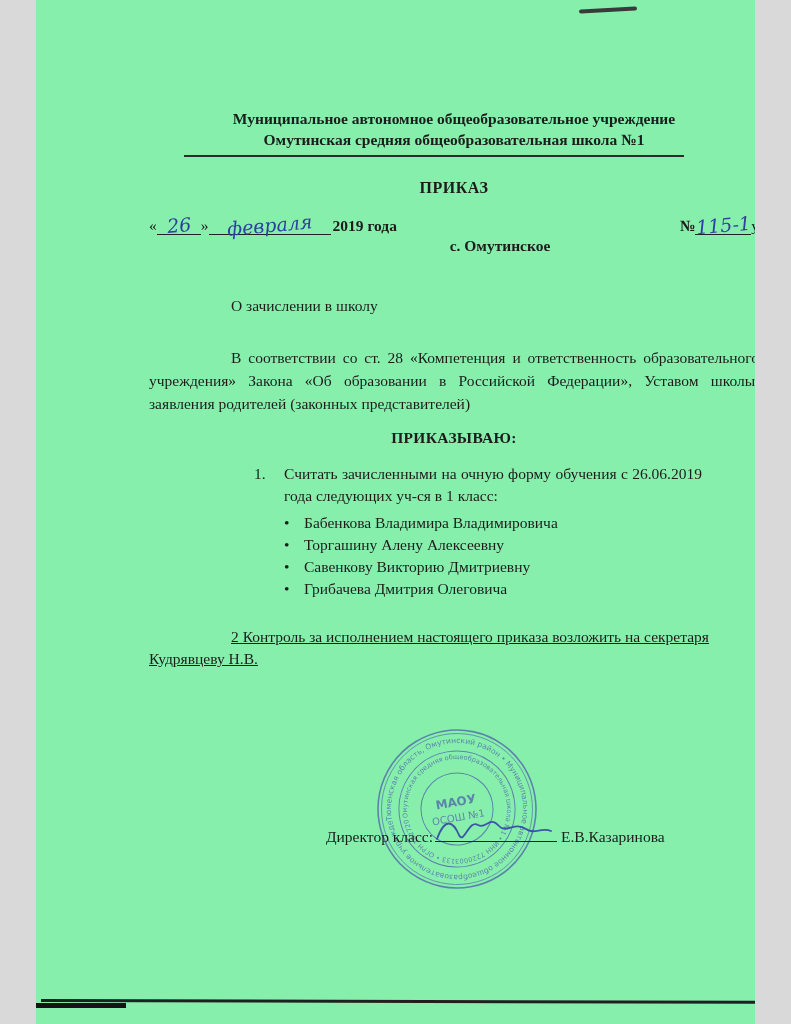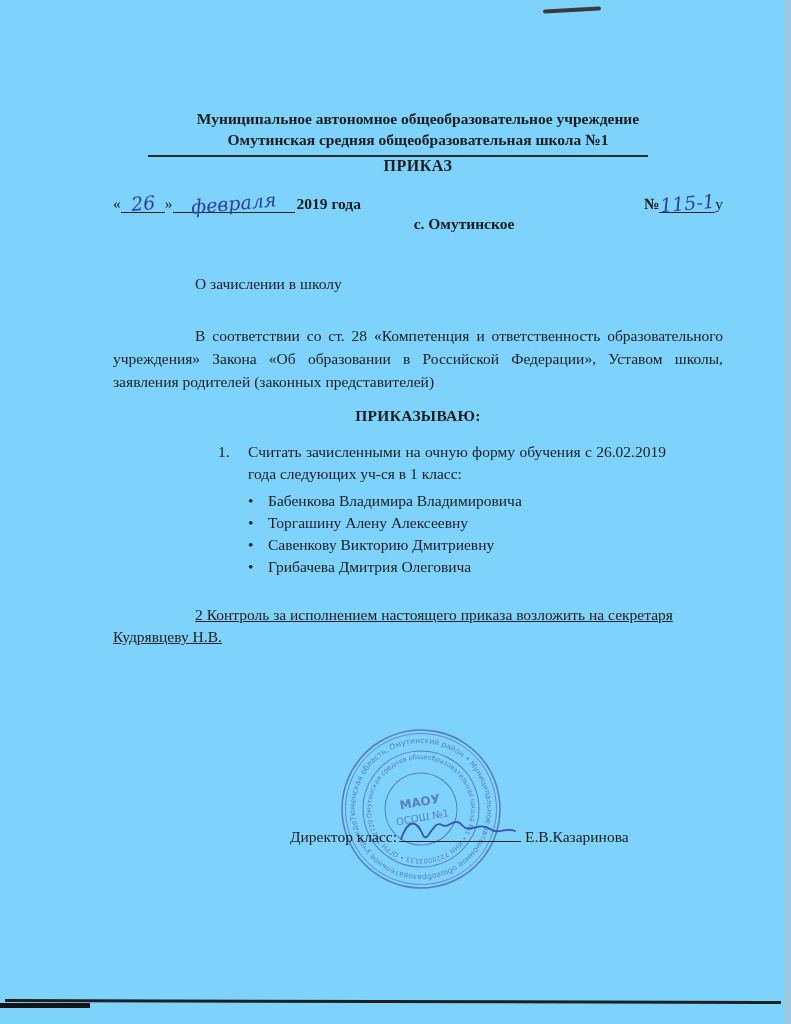--- a/index.html
+++ b/index.html
@@ -1,33 +1,33 @@
 <!DOCTYPE html>
 <html><head>
 <meta charset="utf-8">
 <style>
   * { margin:0; padding:0; box-sizing:border-box; }
   html, body { background:#d9d9d9; }
   .page {
     position:relative;
-    width:791px; height:1024px;
+    width:719px; height:1024px;
     margin:0 auto;
-    background:#7dd3fc;
+    background:#86efac;
     font-family:"Liberation Serif", serif;
     color:#1c1c1c;
     font-size:15.5px;
     overflow:hidden;
   }
   .content { position:absolute; left:113px; top:108px; width:610px; }
 
   
   .org-line { text-align:center; font-weight:bold; font-size:15.5px; line-height:1.38; }
   .header-rule { border-bottom:2px solid #2b2b2b; margin:4px 0 0 35px; width:500px; height:0; }
 
-  .doc-title { text-align:center; font-weight:bold; font-size:16px; letter-spacing:.5px; }
+  .doc-title { text-align:center; font-weight:bold; font-size:16px; margin-top:22px; letter-spacing:.5px; }
 
   
   .date-row { display:flex; align-items:baseline; margin-top:18px; }
   .num-right { margin-left:auto; white-space:nowrap; }
   .bold { font-weight:bold; }
   .hw-slot {
     display:inline-block;
     border-bottom:1.4px solid #222;
     text-align:center;
     vertical-align:baseline;
@@ -121,21 +121,21 @@
     <div class="place">с. Омутинское</div>
 
     <p class="subject">О зачислении в школу</p>
 
     <p class="intro">В соответствии со ст. 28 «Компетенция и ответственность образовательного учреждения» Закона «Об образовании в Российской Федерации», Уставом школы, заявления родителей (законных представителей)</p>
 
     <div class="order-heading">ПРИКАЗЫВАЮ:</div>
 
     <div class="item1">
       <span class="item1-num">1.</span>
-      <span class="item1-text">Считать зачисленными на очную форму обучения с 26.02.2019 года следующих уч-ся в 1 класс:</span>
+      <span class="item1-text">Считать зачисленными на очную форму обучения с 26.06.2019 года следующих уч-ся в 1 класс:</span>
     </div>
 
     <ul class="students">
       <li class="student">Бабенкова Владимира Владимировича</li>
       <li class="student">Торгашину Алену Алексеевну</li>
       <li class="student">Савенкову Викторию Дмитриевну</li>
       <li class="student">Грибачева Дмитрия Олеговича</li>
     </ul>
 
     <p class="item2">2 Контроль за исполнением настоящего приказа возложить на секретаря Кудрявцеву Н.В.</p>

